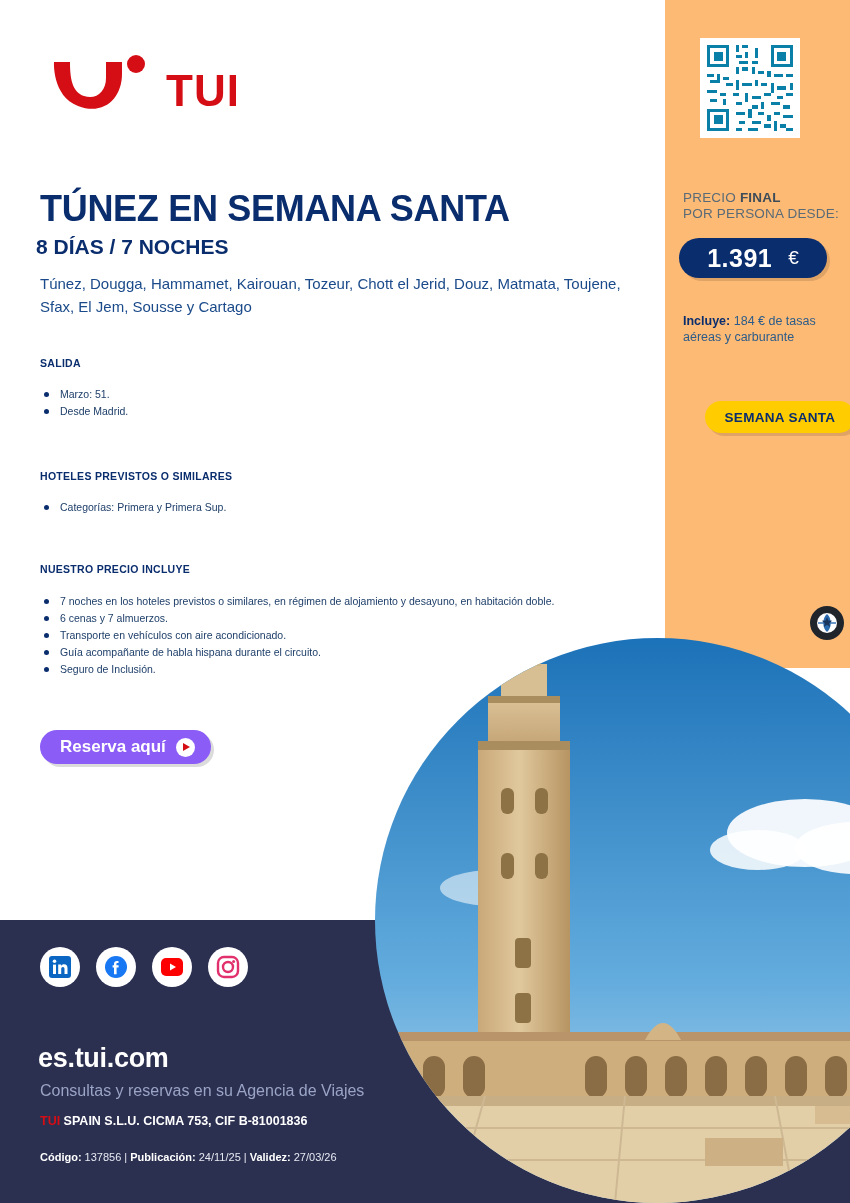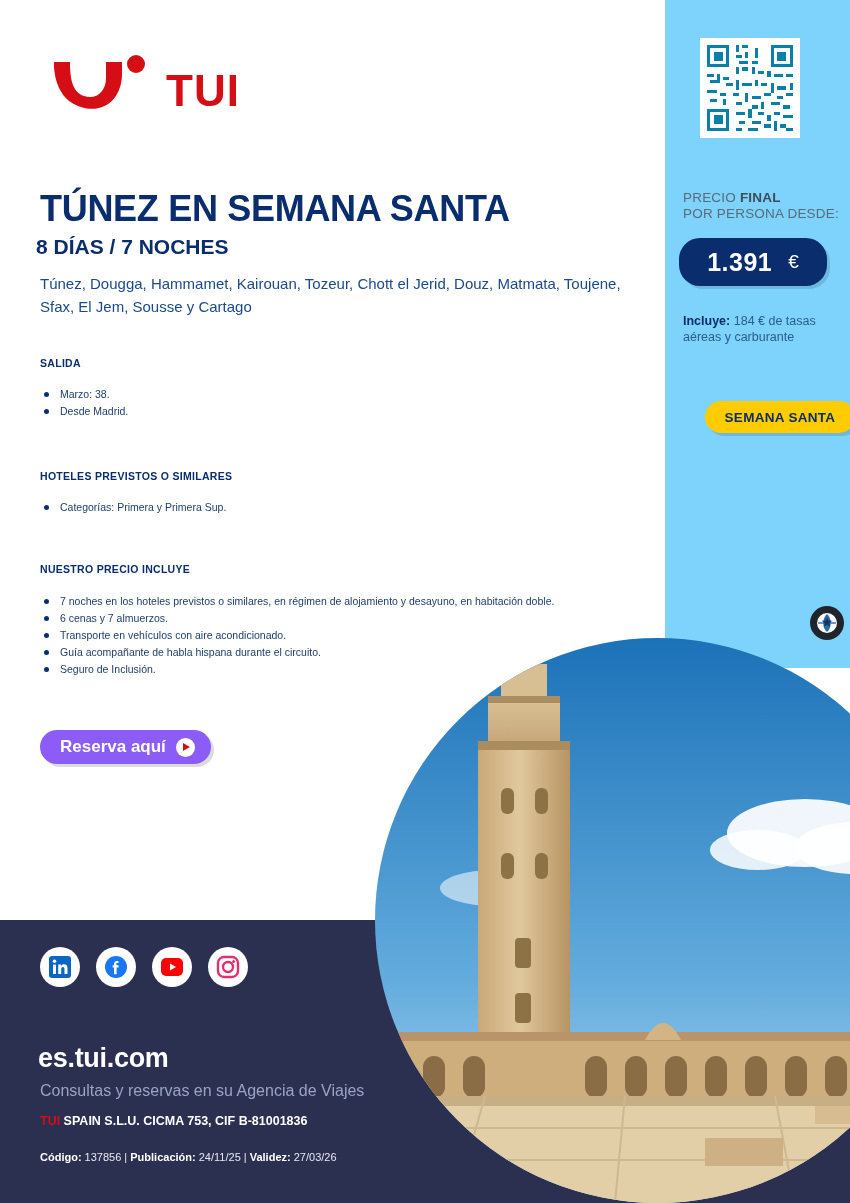--- a/index.html
+++ b/index.html
@@ -21,21 +21,21 @@
     overflow: hidden;
   }
 
   
   .right-col {
     position: absolute;
     top: 0;
     right: 0;
     width: 185px;
     height: 668px;
-    background: #7dd3fc;
+    background: #fdba74;
   }
   .qr-box {
     position: absolute;
     top: 38px;
     left: 35px;
     width: 100px;
     height: 100px;
     background: #ffffff;
     padding: 4px;
     box-sizing: border-box;
@@ -52,21 +52,21 @@
     color: #5a6b78;
     letter-spacing: .2px;
   }
   .price-label b { color: #3d4c58; font-weight: bold; }
 
   .price-pill {
     position: absolute;
     top: 238px;
     left: 14px;
     width: 148px;
-    height: 48px;
+    height: 40px;
     background: #0a2d6e;
     border-radius: 21px;
     box-shadow: 3px 3px 0 rgba(0,0,0,.12);
     color: #ffffff;
     display: flex;
     align-items: center;
     justify-content: center;
     gap: 11px;
   }
   .price-amount {
@@ -439,21 +439,21 @@
       <text x="122" y="54" font-family="Liberation Sans, sans-serif" font-size="44" font-weight="bold" fill="#d40e14" letter-spacing="1">TUI</text>
     </svg>
   </div>
 
   <div class="title">TÚNEZ EN SEMANA SANTA</div>
   <div class="subtitle">8 DÍAS / 7 NOCHES</div>
   <div class="route">Túnez, Dougga, Hammamet, Kairouan, Tozeur, Chott el Jerid, Douz, Matmata, Toujene, Sfax, El Jem, Sousse y Cartago</div>
 
   <div class="sec-head" id="salida-head">SALIDA</div>
   <ul class="bullets" id="salida-list">
-    <li>Marzo: 38.</li>
+    <li>Marzo: 51.</li>
     <li>Desde Madrid.</li>
   </ul>
 
   <div class="sec-head" id="hoteles-head">HOTELES PREVISTOS O SIMILARES</div>
   <ul class="bullets" id="hoteles-list">
     <li>Categorías: Primera y Primera Sup.</li>
   </ul>
 
   <div class="sec-head" id="incluye-head">NUESTRO PRECIO INCLUYE</div>
   <ul class="bullets" id="incluye-list">

